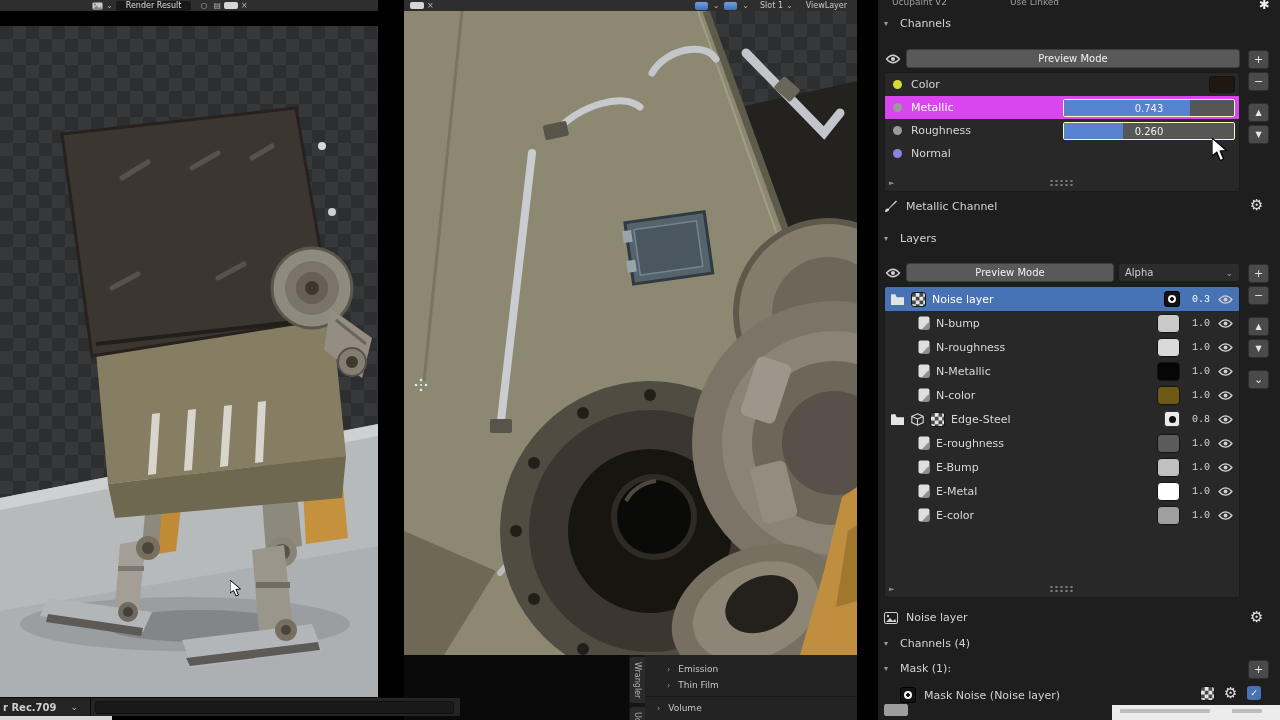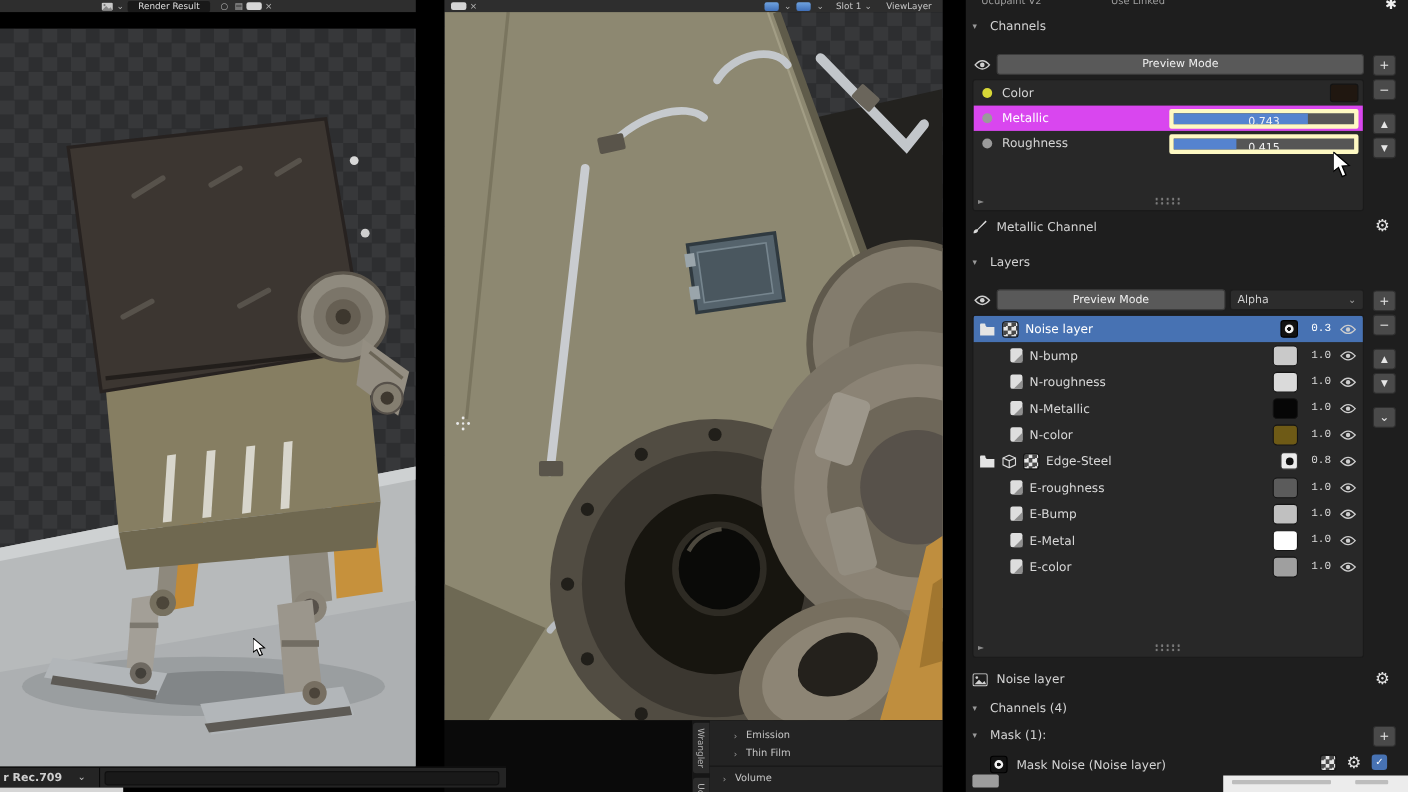--- a/index.html
+++ b/index.html
@@ -61,21 +61,21 @@
   .side-col { position:absolute; left:370px; width:22px; display:flex; flex-direction:column; gap:3px; }
   .sq-btn { width:21px; height:19px; background:#4a4a4a; border:1px solid #2e2e2e; border-radius:3px; color:#e6e6e6; font-size:11px; line-height:17px; text-align:center; }
   .sq-btn.small { font-size:8px; }
   .gap8 { height:6px; }
   
   .ch-row { height:23px; display:flex; align-items:center; padding:0 4px 0 8px; gap:9px; color:#d5d5d5; }
   .ch-row.sel { background:#d946ef; color:#fff; }
   .dot { width:9px; height:9px; border-radius:50%; flex:0 0 auto; }
   .ch-name { flex:1; font-size:11px; }
   .ch-swatch { width:26px; height:17px; border-radius:3px; border:1px solid #141414; }
-  .slider { position:relative; width:172px; height:18px; background:#565656; border-radius:2px; overflow:hidden; border:4px solid #fef9c3; }
+  .slider { position:relative; width:172px; height:18px; background:#565656; border-radius:2px; overflow:hidden; border:1px solid #fef9c3; }
   .slider .fill { position:absolute; left:0; top:0; bottom:0; background:#5583cf; }
   .slider .val { position:absolute; inset:0; text-align:center; font-size:10px; line-height:17px; color:#f2f2f2; }
   
   .ly-row { height:24px; display:flex; align-items:center; padding:0 5px 0 5px; gap:6px; color:#d8d8d8; font-size:11px; }
   .ly-row.sel { background:#4772b3; color:#fff; }
   .indent { width:22px; flex:0 0 auto; }
   .ic { flex:0 0 auto; display:flex; align-items:center; }
   .checker-ic { width:15px; height:15px; border-radius:3px; border:1px solid #151515;
     background: conic-gradient(#e6e6e6 25%, #494949 0 50%, #e6e6e6 0 75%, #494949 0) 0 0/7.5px 7.5px; }
   .ly-name { flex:1; white-space:nowrap; overflow:hidden; }
@@ -344,22 +344,26 @@
               <span class="slider">
                 <span class="fill" style="width: 74.3%;"></span>
                 <span class="val">0.743</span>
               </span>
             </div>
             <div class="ch-row">
               <span class="dot" style="background: rgb(154, 154, 154);"></span>
               <span class="ch-name">Roughness</span>
               <span class="slider">
                 <span class="fill" style="width: 34.6%;"></span>
-                <span class="val">0.415</span>
-              </span>
+                <span class="val">0.260</span>
+              </span>
+            </div>
+            <div class="ch-row">
+              <span class="dot" style="background: rgb(138, 133, 224);"></span>
+              <span class="ch-name">Normal</span>
             </div>
           </div>
         <div class="list-footer">
           <span class="tri">►</span>
           <span class="grip"></span>
           <span style="width:8px"></span>
         </div>
       </div>
     </div>
     <div class="side-col" style="top:50px">

